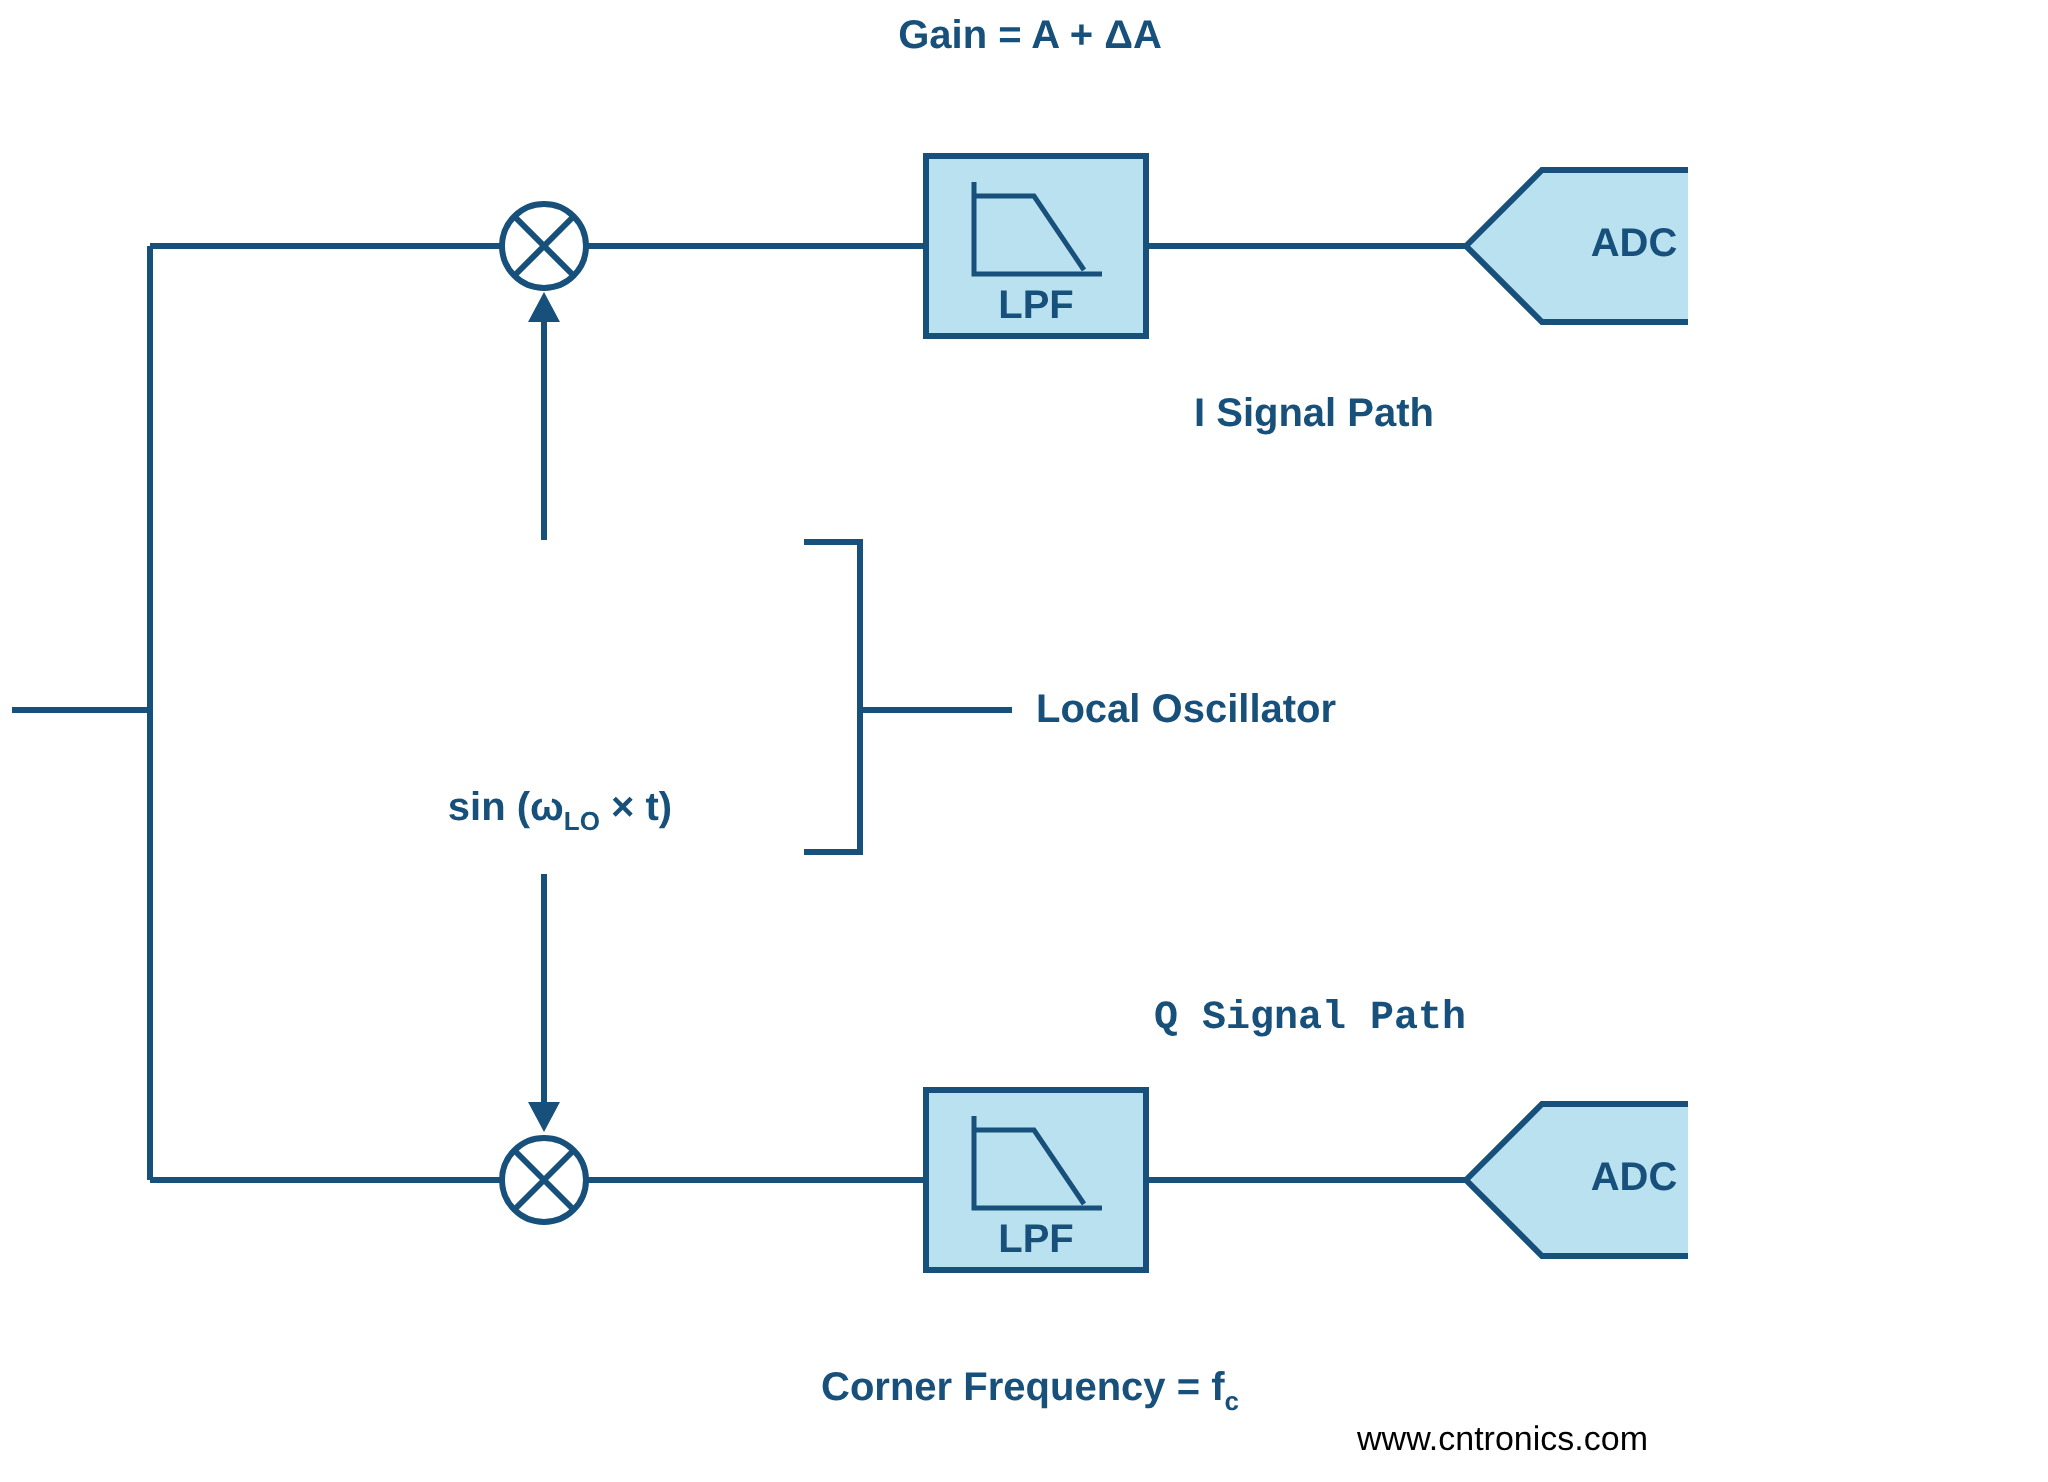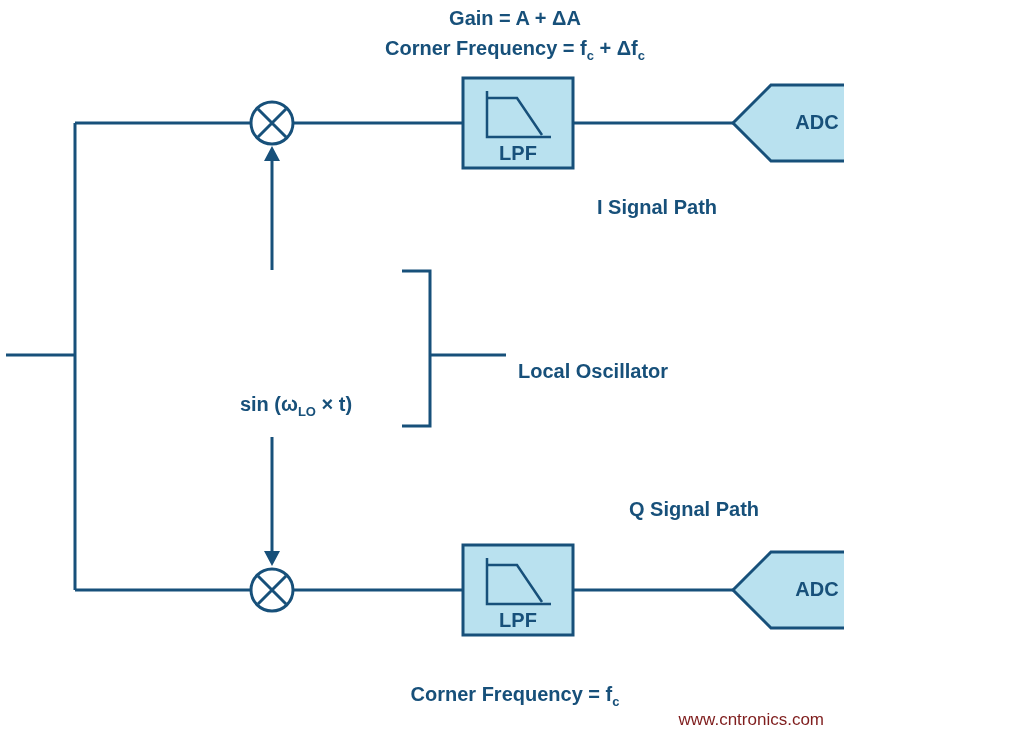--- a/index.html
+++ b/index.html
@@ -17,21 +17,21 @@
     color: #17507a;
     font-weight: bold;
     font-size: 20px;
     white-space: nowrap;
   }
   .center { transform: translateX(-50%); }
   .caption { text-align: center; line-height: 30px; }
   .label sub { font-size: 13px; }
   .watermark {
     position: absolute;
-    color: #7f1d1d;
+    color: #000000;
     font-weight: normal;
     font-size: 17px;
     white-space: nowrap;
   }
 </style>
 </head>
 <body>
 
 <div class="canvas">
 
@@ -77,36 +77,35 @@
       <path d="M487 565 H517 L542 602" stroke="#17507a" stroke-width="2.5" fill="none"></path>
     </g>
 
     <polygon points="733,123 771,85 878,85 878,161 771,161" fill="#b9e1ef" stroke="#17507a" stroke-width="3"></polygon>
 
     <polygon points="733,590 771,552 878,552 878,628 771,628" fill="#b9e1ef" stroke="#17507a" stroke-width="3"></polygon>
   </svg>
 
   <div class="label center caption" style="left:515px; top:3px;">
     <div>Gain = A + ΔA</div>
-    <div><span>Corner Frequency = f</span><sub>c</sub><span> + Δf</span><sub>c</sub></div>
   </div>
 
   <div class="label center" style="left:518px; top:142px;">LPF</div>
   <div class="label center" style="left:518px; top:609px;">LPF</div>
 
   <div class="label center" style="left:817px; top:111px;">ADC</div>
   <div class="label center" style="left:817px; top:578px;">ADC</div>
 
   <div class="label center" style="left:657px; top:196px;">I Signal Path</div>
-  <div class="label center" style="left:694px; top:498px;">Q Signal Path</div>
+  <div class="label center" style="left:655px; top:498px;font-family:Liberation Mono, monospace;">Q Signal Path</div>
 
 
-  <div class="label center" style="left:296px; top:393px;"><span>sin (ω</span><sub>LO</sub><span> × t)</span></div>
+  <div class="label center" style="left:280px; top:393px;"><span>sin (ω</span><sub>LO</sub><span> × t)</span></div>
 
-  <div class="label" style="left:518px; top:344px;margin-top:16px;">Local Oscillator</div>
+  <div class="label" style="left:518px; top:344px;">Local Oscillator</div>
 
   <div class="label center caption" style="left:515px; top:679px;">
     <div><span>Corner Frequency = f</span><sub>c</sub></div>
   </div>
 
   <div class="watermark" style="right:20px; top:710px;">www.cntronics.com</div>
 
 </div>
 
 </body></html>

